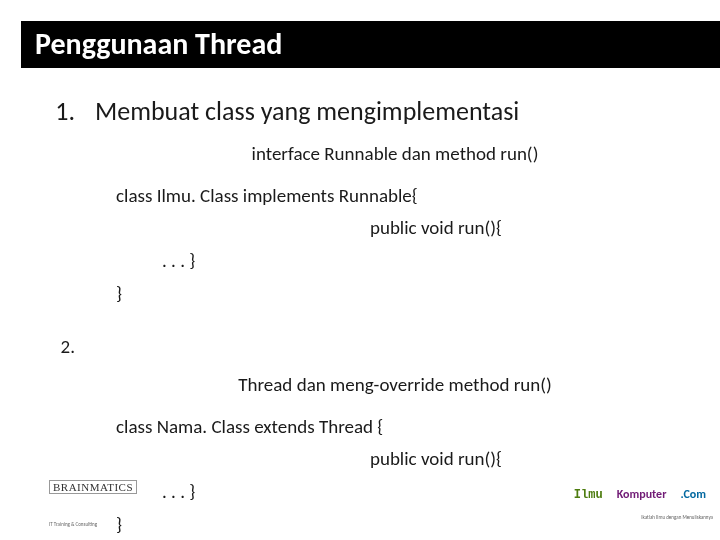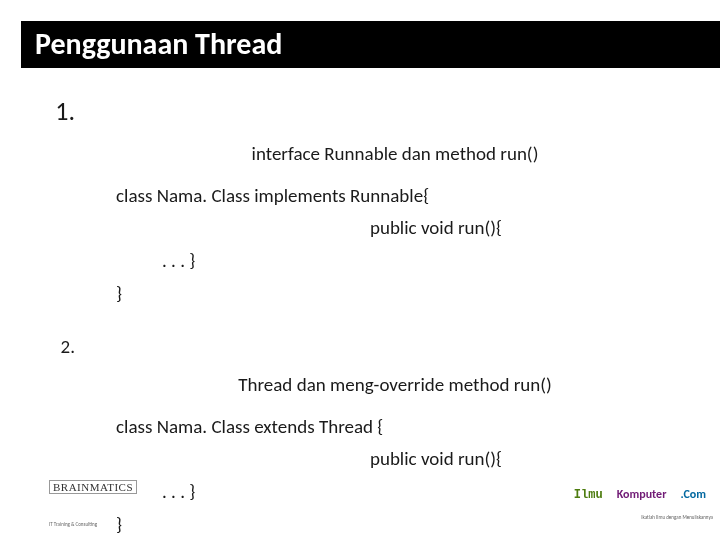--- a/index.html
+++ b/index.html
@@ -100,24 +100,25 @@
 </style>
 </head>
 <body>
 
 <div class="title-bar">Penggunaan Thread</div>
 
 <div class="content">
 
   <div class="row">
     <div class="num-big">1.</div>
+    <div class="head-big">Membuat class yang mengimplementasi</div>
   </div>
   <div class="sub ind-1">interface Runnable dan method run()</div>
   <div class="spacer-sm"></div>
-  <div class="sub ind-2">class Nama. Class implements Runnable{</div>
+  <div class="sub ind-2">class Ilmu. Class implements Runnable{</div>
   <div class="sub ind-3">public void run(){</div>
   <div class="sub ind-4">. . . }</div>
   <div class="sub ind-2">}</div>
 
   <div class="spacer-md"></div>
 
   <div class="row">
     <div class="num-small">2.</div>
   </div>
   <div class="sub ind-1">Thread dan meng-override method run()</div>

